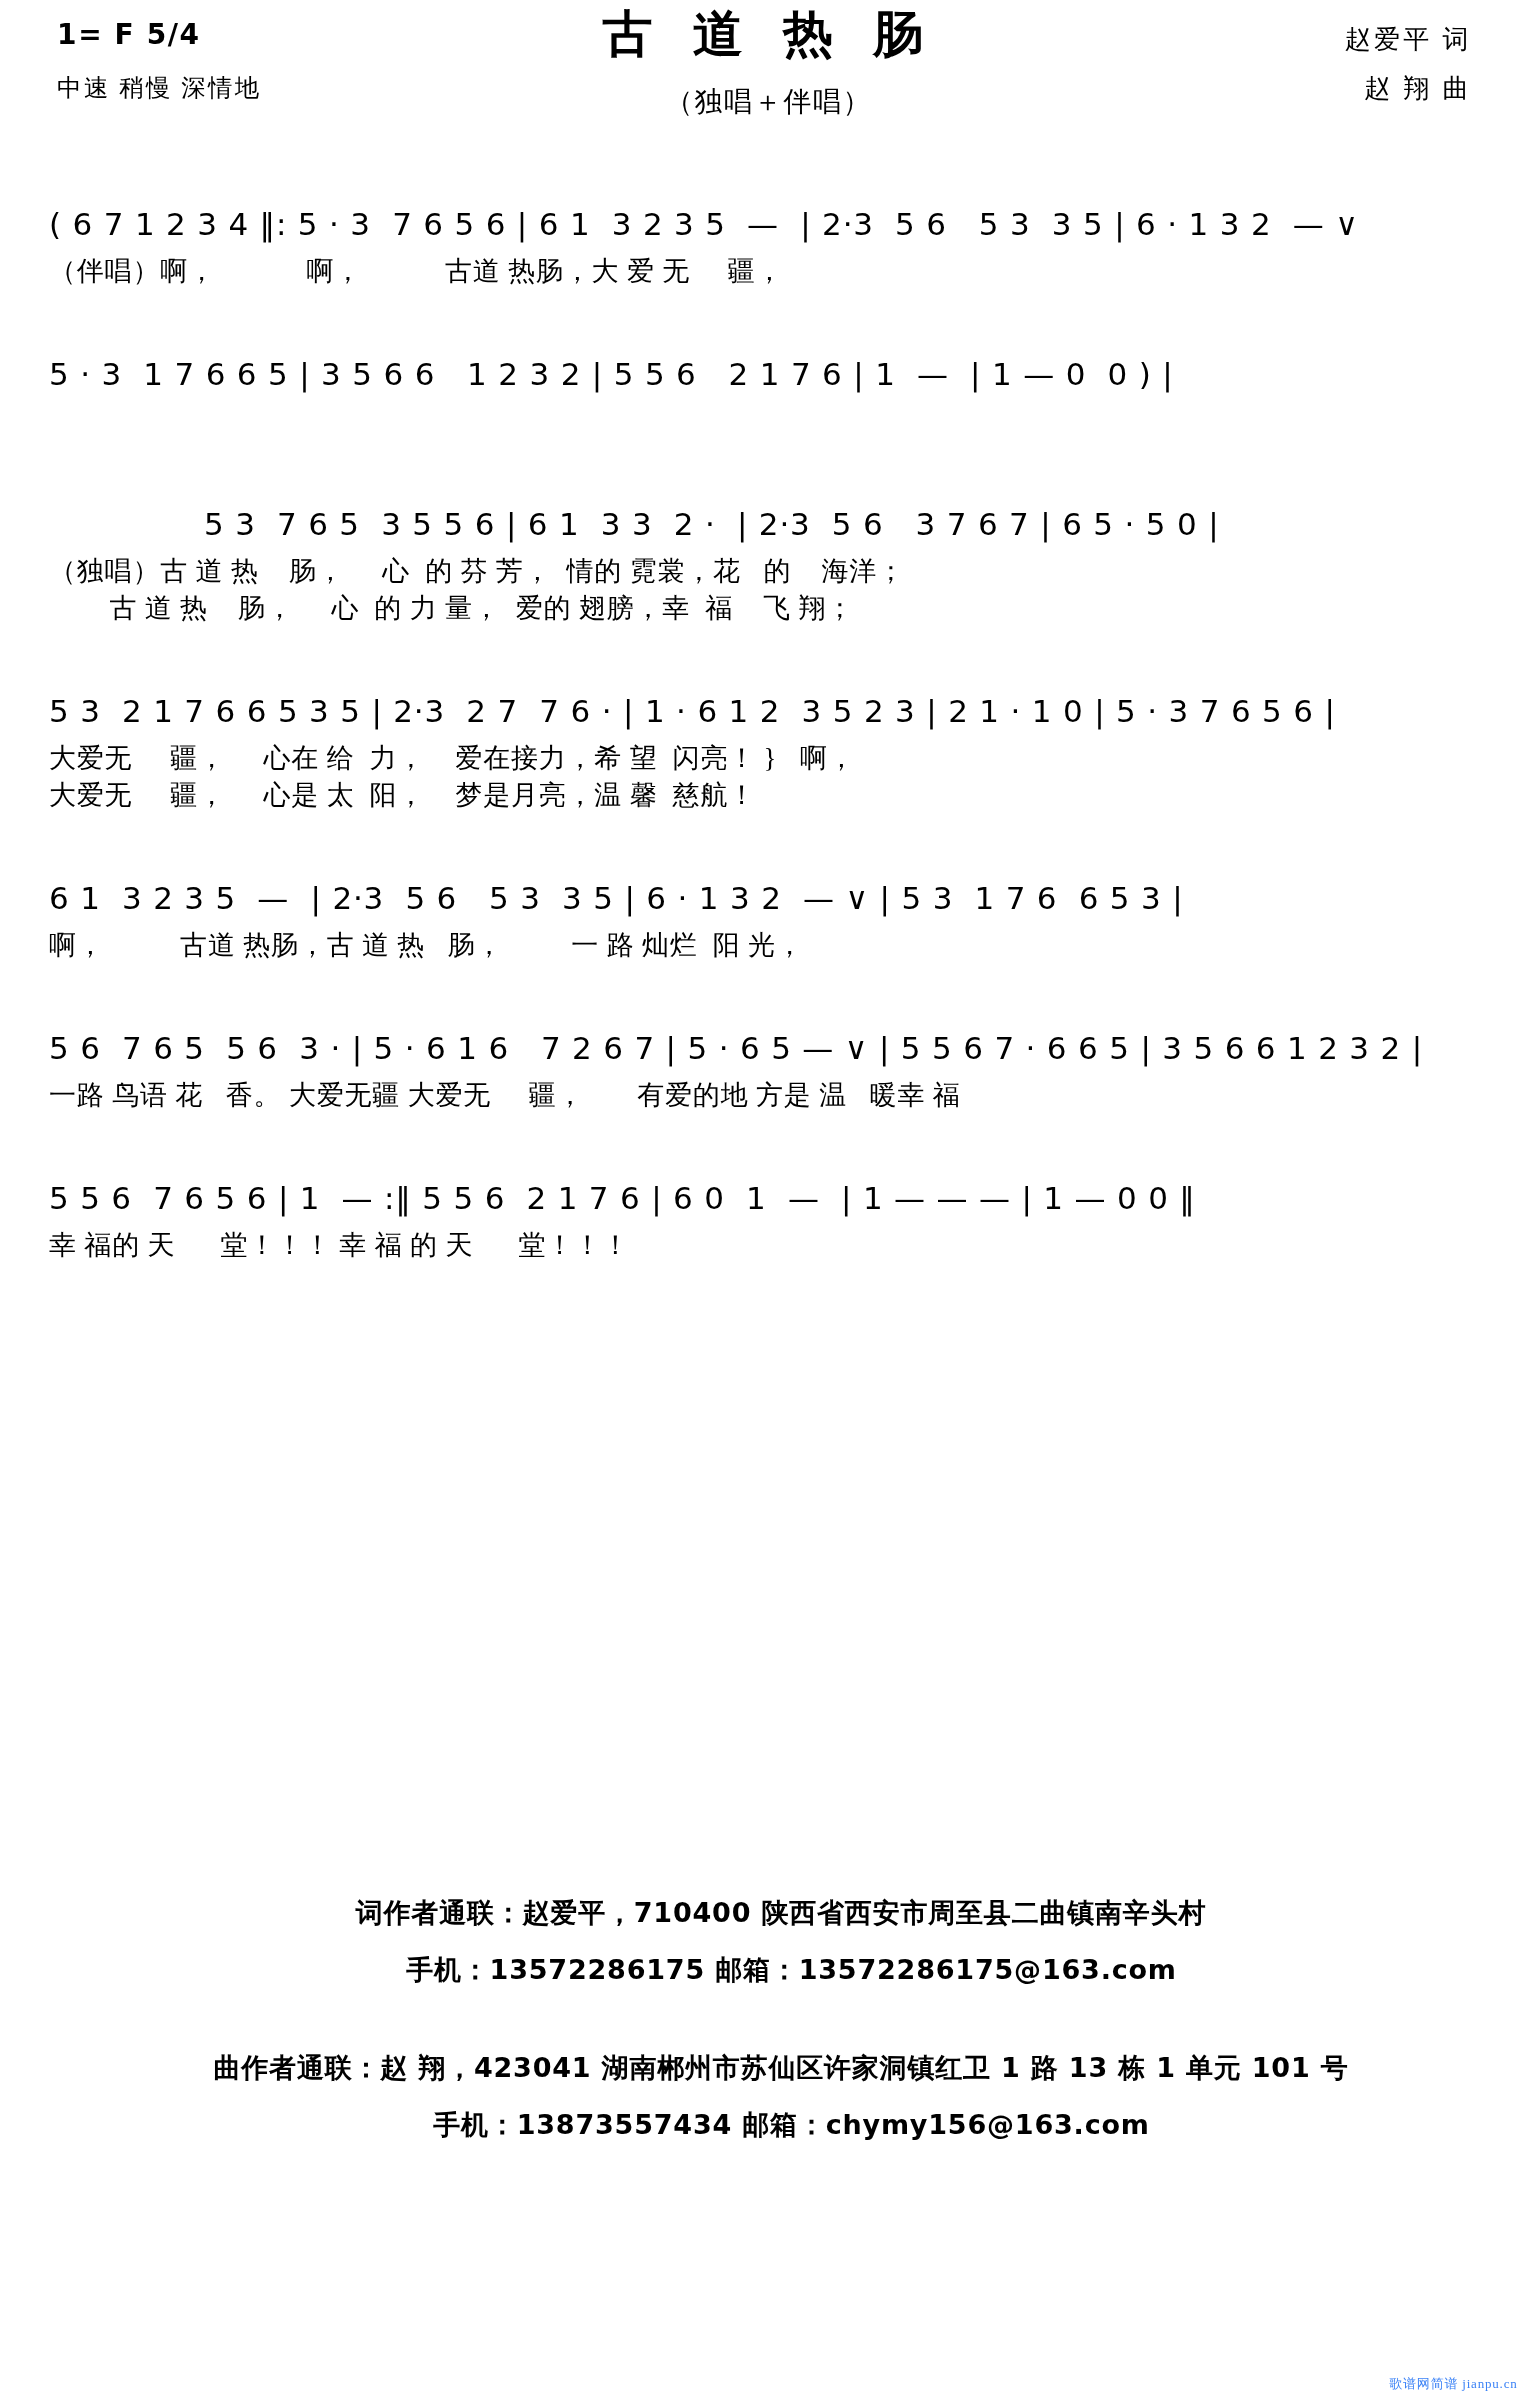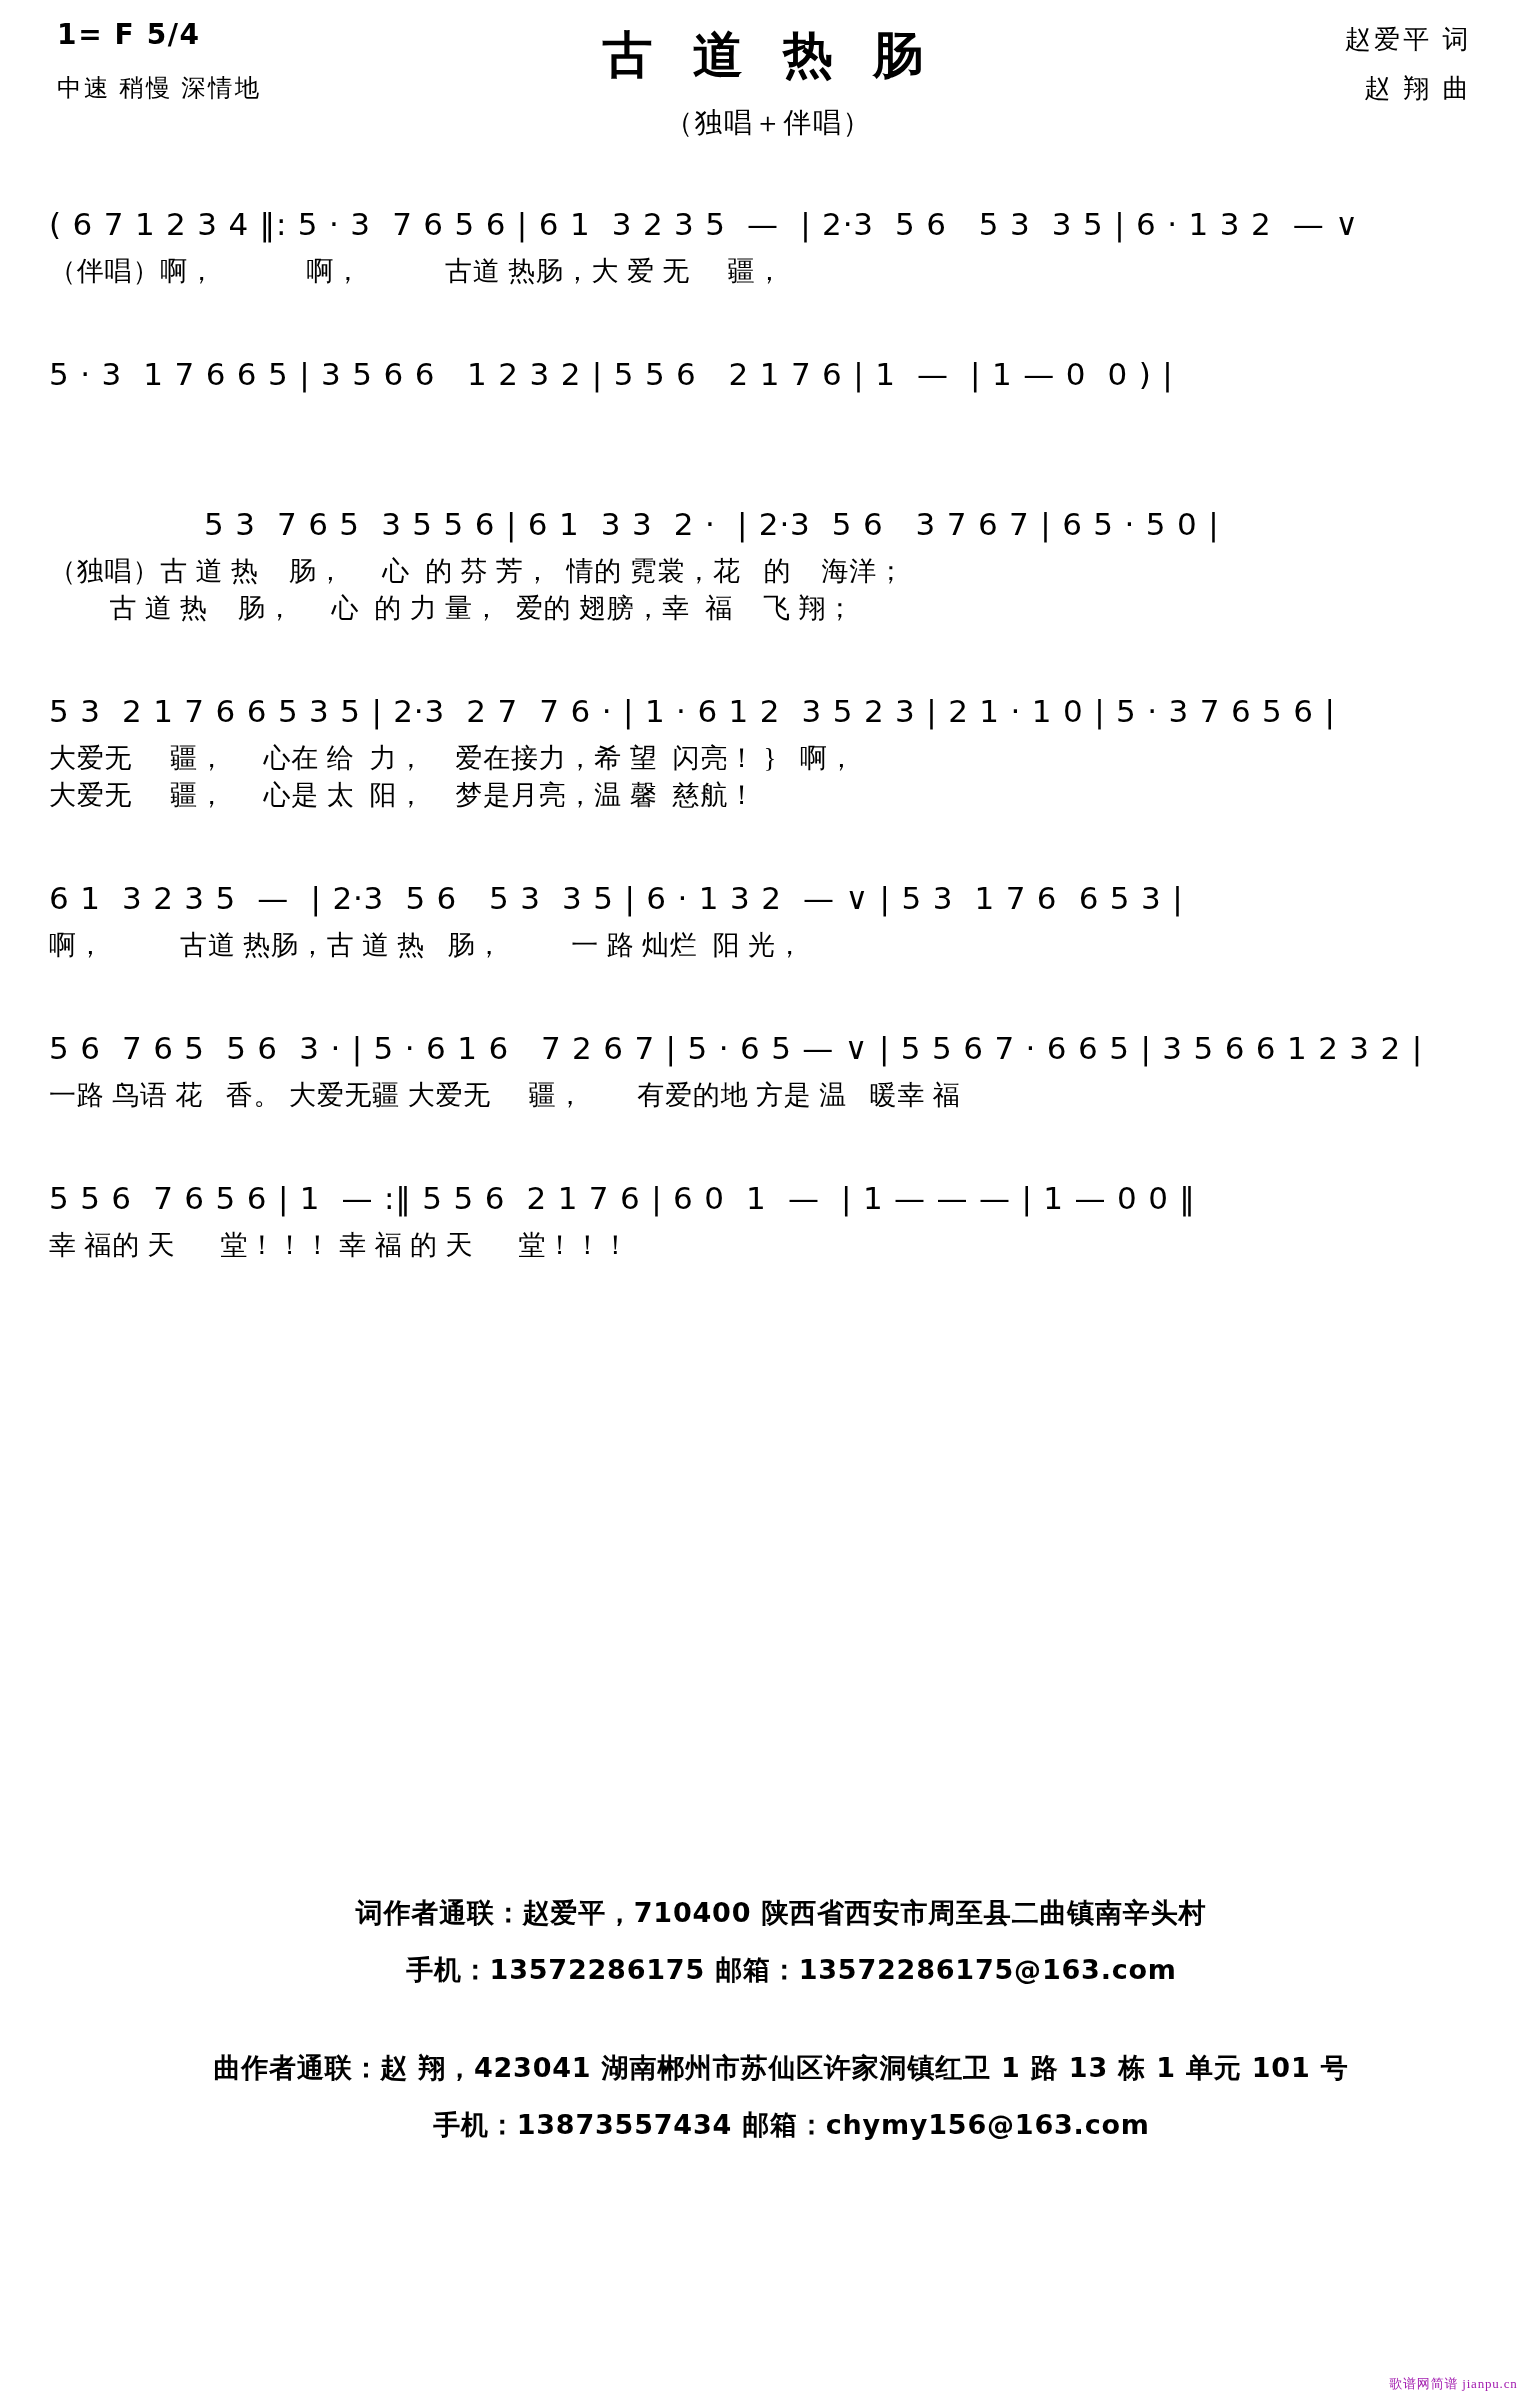--- a/index.html
+++ b/index.html
@@ -43,21 +43,21 @@
   .tempo-line {
     font-size: 24.4px;
     letter-spacing: 2.4px;
     margin-top: 8.1px;
   }
   .title {
     text-align: center;
     font-size: 50px;
     letter-spacing: 11.4px;
     font-weight: bold;
-    padding-top: 22px;
+    padding-top: 1px;
     font-family: "DejaVu Sans", sans-serif;
   }
   .subtitle {
     text-align: center;
     font-size: 28px;
     letter-spacing: 1.6px;
     margin-top: 14.6px;
   }
   .credits {
     position: absolute;
@@ -113,21 +113,21 @@
     font-weight: bold;
     padding-left: 25px;
   }
   .contact .indent { padding-left: 46px; }
   .contact .gap { margin-top: 62px; }
   .watermark {
     position: absolute;
     right: 19.5px;
     bottom: 8.1px;
     font-size: 13px;
-    color: #a21caf;
+    color: #3b82f6;
     letter-spacing: 0.8px;
   }
 </style>
 </head>
 <body>
 
 <div class="sheet">
 
   <div class="header">
     <div class="key-block">

